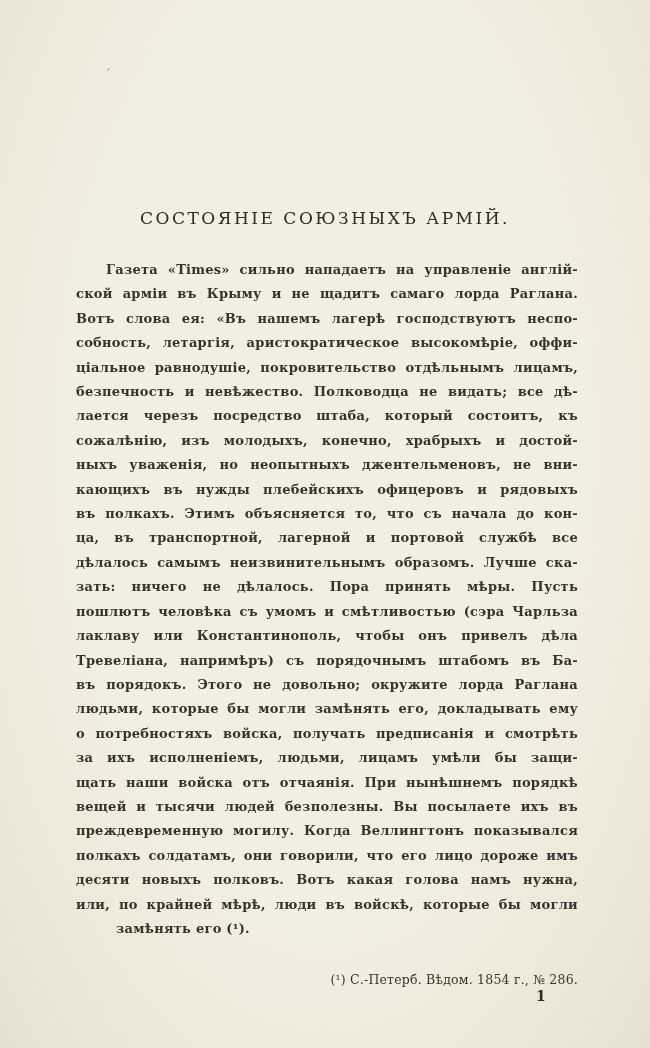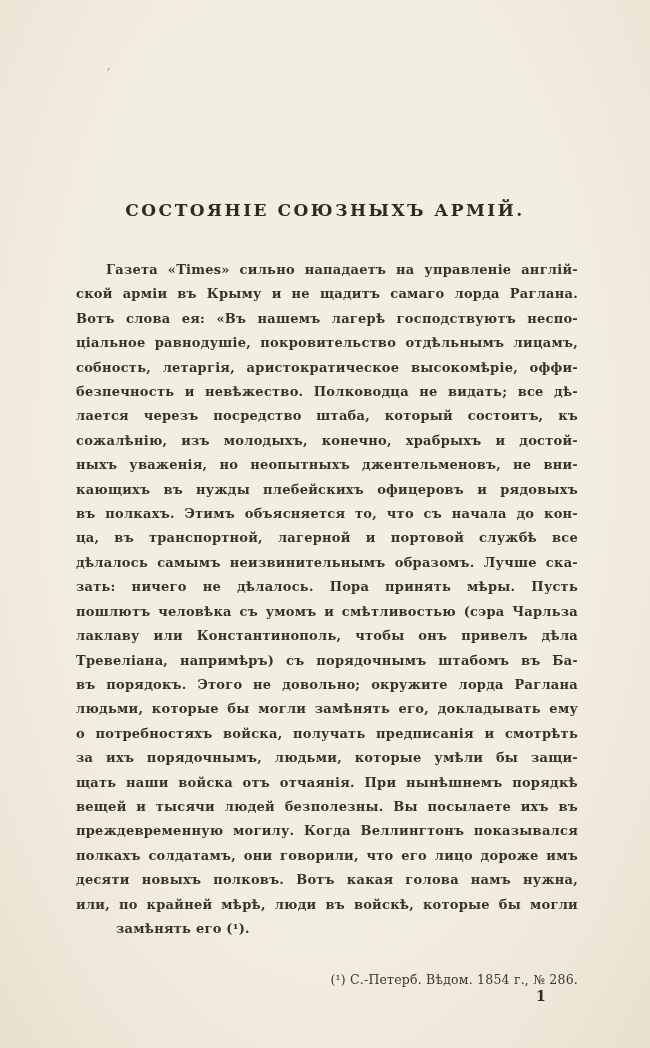--- a/index.html
+++ b/index.html
@@ -20,25 +20,25 @@
   .scan-mark {
     position: absolute;
     left: 106px;
     top: 66px;
     font-size: 11px;
     color: rgba(60,55,45,0.55);
     transform: rotate(12deg);
   }
   .title {
     position: absolute;
-    top: 200px;
+    top: 208px;
     left: 0;
     width: 100%;
     text-align: center;
-    font-weight: bold;
+    font-weight: normal;
     font-size: 17px;
     letter-spacing: 2.5px;
     color: #2f2a23;
   }
   .body-text {
     position: absolute;
     top: 258px;
     left: 76px;
     width: 502px;
     font-size: 13px;
@@ -85,38 +85,38 @@
 <div class="page">
 
   <span class="scan-mark">‘</span>
 
   <div class="title">СОСТОЯНІЕ СОЮЗНЫХЪ АРМІЙ.</div>
 
   <div class="body-text">
     <div class="line indent">Газета «Times» сильно нападаетъ на управленіе англій-</div>
     <div class="line">ской арміи въ Крыму и не щадитъ самаго лорда Раглана.</div>
     <div class="line">Вотъ слова ея: «Въ нашемъ лагерѣ господствуютъ неспо-</div>
+    <div class="line">собность, летаргія, аристократическое высокомѣріе, оффи-</div>
     <div class="line">ціальное равнодушіе, покровительство отдѣльнымъ лицамъ,</div>
-    <div class="line">собность, летаргія, аристократическое высокомѣріе, оффи-</div>
     <div class="line">безпечность и невѣжество. Полководца не видать; все дѣ-</div>
     <div class="line">лается черезъ посредство штаба, который состоитъ, къ</div>
     <div class="line">сожалѣнію, изъ молодыхъ, конечно, храбрыхъ и достой-</div>
     <div class="line">ныхъ уваженія, но неопытныхъ джентельменовъ, не вни-</div>
     <div class="line">кающихъ въ нужды плебейскихъ офицеровъ и рядовыхъ</div>
     <div class="line">въ полкахъ. Этимъ объясняется то, что съ начала до кон-</div>
     <div class="line">ца, въ транспортной, лагерной и портовой службѣ все</div>
     <div class="line">дѣлалось самымъ неизвинительнымъ образомъ. Лучше ска-</div>
     <div class="line">зать: ничего не дѣлалось. Пора принять мѣры. Пусть</div>
     <div class="line">пошлютъ человѣка съ умомъ и смѣтливостью (сэра Чарльза</div>
     <div class="line">лаклаву или Константинополь, чтобы онъ привелъ дѣла</div>
     <div class="line">Тревеліана, напримѣръ) съ порядочнымъ штабомъ въ Ба-</div>
     <div class="line">въ порядокъ. Этого не довольно; окружите лорда Раглана</div>
     <div class="line">людьми, которые бы могли замѣнять его, докладывать ему</div>
     <div class="line">о потребностяхъ войска, получать предписанія и смотрѣть</div>
-    <div class="line">за ихъ порядочнымъ, людьми, которые умѣли бы защи-</div>
+    <div class="line">за ихъ исполненіемъ, людьми, лицамъ умѣли бы защи-</div>
     <div class="line">щать наши войска отъ отчаянія. При нынѣшнемъ порядкѣ</div>
     <div class="line">вещей и тысячи людей безполезны. Вы посылаете ихъ въ</div>
     <div class="line">преждевременную могилу. Когда Веллингтонъ показывался</div>
     <div class="line">полкахъ солдатамъ, они говорили, что его лицо дороже имъ</div>
     <div class="line">десяти новыхъ полковъ.  Вотъ какая голова  намъ нужна,</div>
     <div class="line">или, по крайней мѣрѣ, люди въ войскѣ, которые бы могли</div>
     <div class="line last">замѣнять его (¹).</div>
   </div>
 
   <div class="footnote">(¹) С.-Петерб. Вѣдом. 1854 г., № 286.</div>

